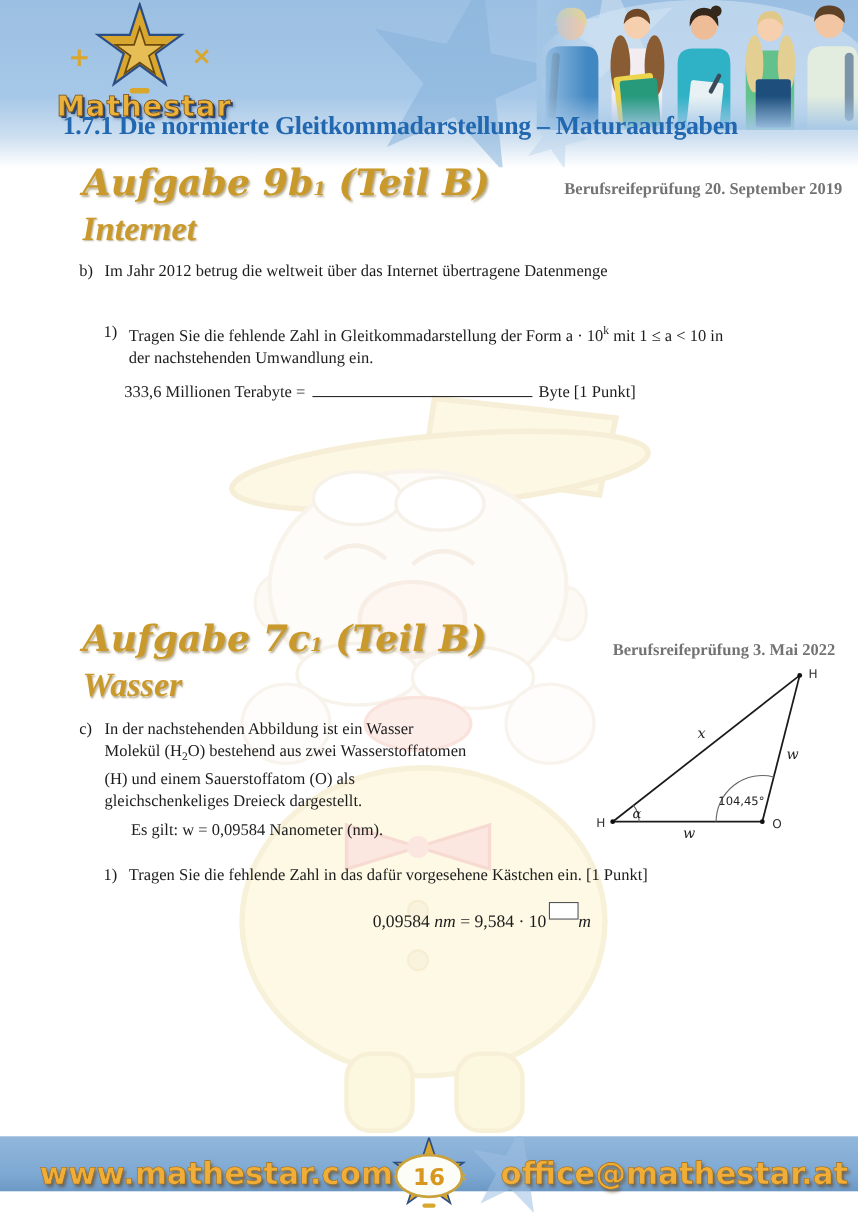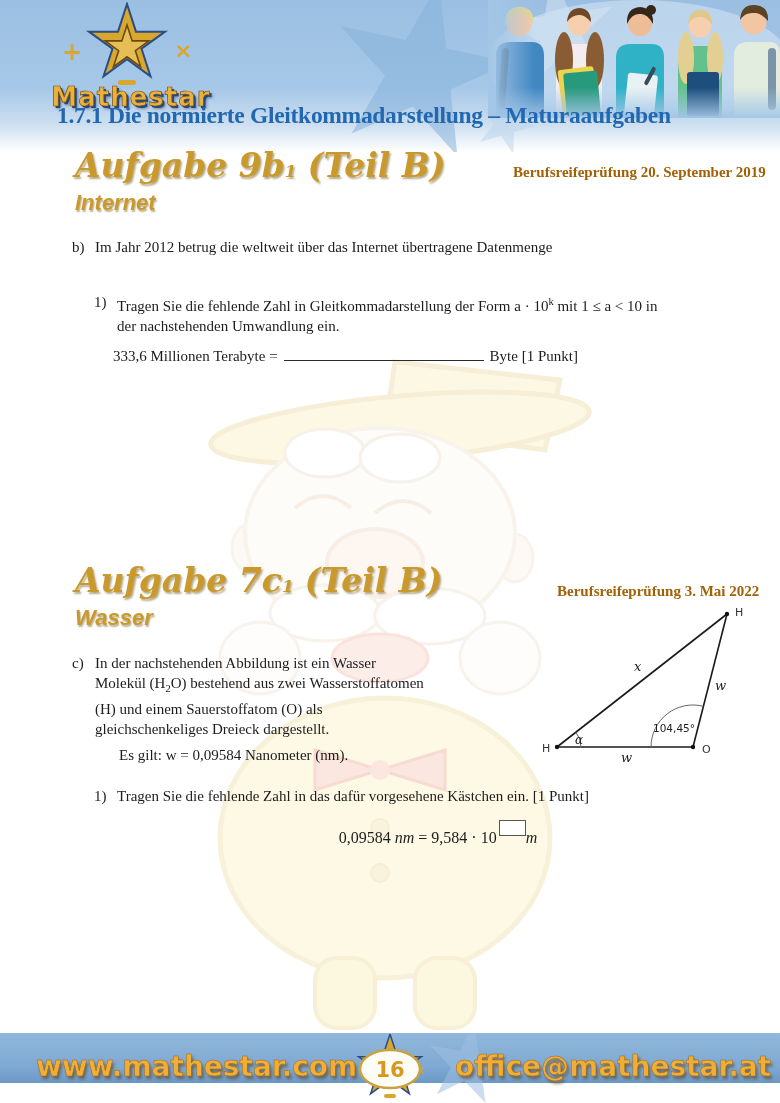--- a/index.html
+++ b/index.html
@@ -20,24 +20,24 @@
           background:linear-gradient(to right,rgba(163,198,230,1) 0%,rgba(163,198,230,0) 16%),
                      linear-gradient(to top,rgba(163,198,230,.95) 0%,rgba(163,198,230,0) 26%);}
   .page-title{position:absolute;left:45px;top:102px;font-size:23.5px;font-weight:bold;
           color:#2268b0;letter-spacing:-.3px;margin-left:12px;}
 
   
   .task-heading{position:absolute;left:75px;font-family:"DejaVu Serif",serif;font-style:italic;
           font-weight:bold;font-size:33px;color:#c9992c;
           text-shadow:1.5px 2px 2px rgba(110,85,20,.5);z-index:2;}
   .task-heading .hsub{font-size:.5em;}
-  .task-topic{position:absolute;left:75px;font-family:Liberation Sans, sans-serif;font-style:italic;
-          font-weight:bold;font-size:22px;color:#c9992c;
+  .task-topic{position:absolute;left:75px;font-family:Liberation Serif, serif;font-style:italic;
+          font-weight:bold;font-size:31px;color:#c9992c;
           text-shadow:1px 1.5px 1.5px rgba(110,85,20,.45);z-index:2;}
-  .exam-ref{position:absolute;font-weight:bold;font-size:15px;color:#a16207;z-index:2;}
+  .exam-ref{position:absolute;font-weight:bold;font-size:15px;color:#737373;z-index:2;}
 
   
   .item{position:absolute;display:flex;gap:5px;font-size:15px;line-height:20px;z-index:2;}
   .item .lbl{flex:0 0 18px;}
   .answer-line{position:absolute;left:113px;top:347px;font-size:15px;z-index:2;}
   .blank{display:inline-block;width:200px;height:13px;border-bottom:1.3px solid #2a2a2a;
          margin:0 6px;}
   .given-line{position:absolute;left:95px;top:747px;font-size:15px;z-index:2;margin-left:24px;}
   .formula2{position:absolute;left:0;top:820px;width:780px;text-align:center;font-size:16px;z-index:2;padding-left:48px;}
   .exp-box{display:inline-block;width:25px;height:14px;border:1.2px solid #555;background:#fff;

